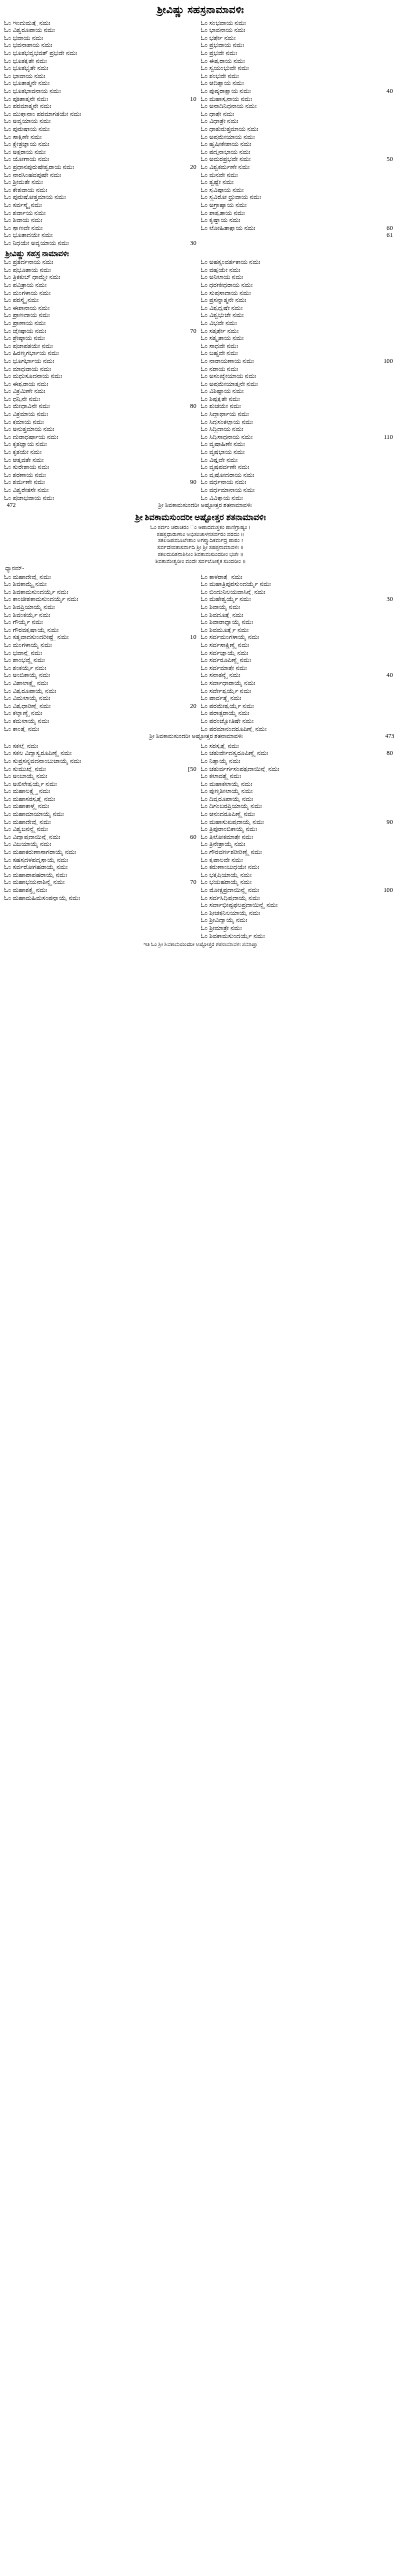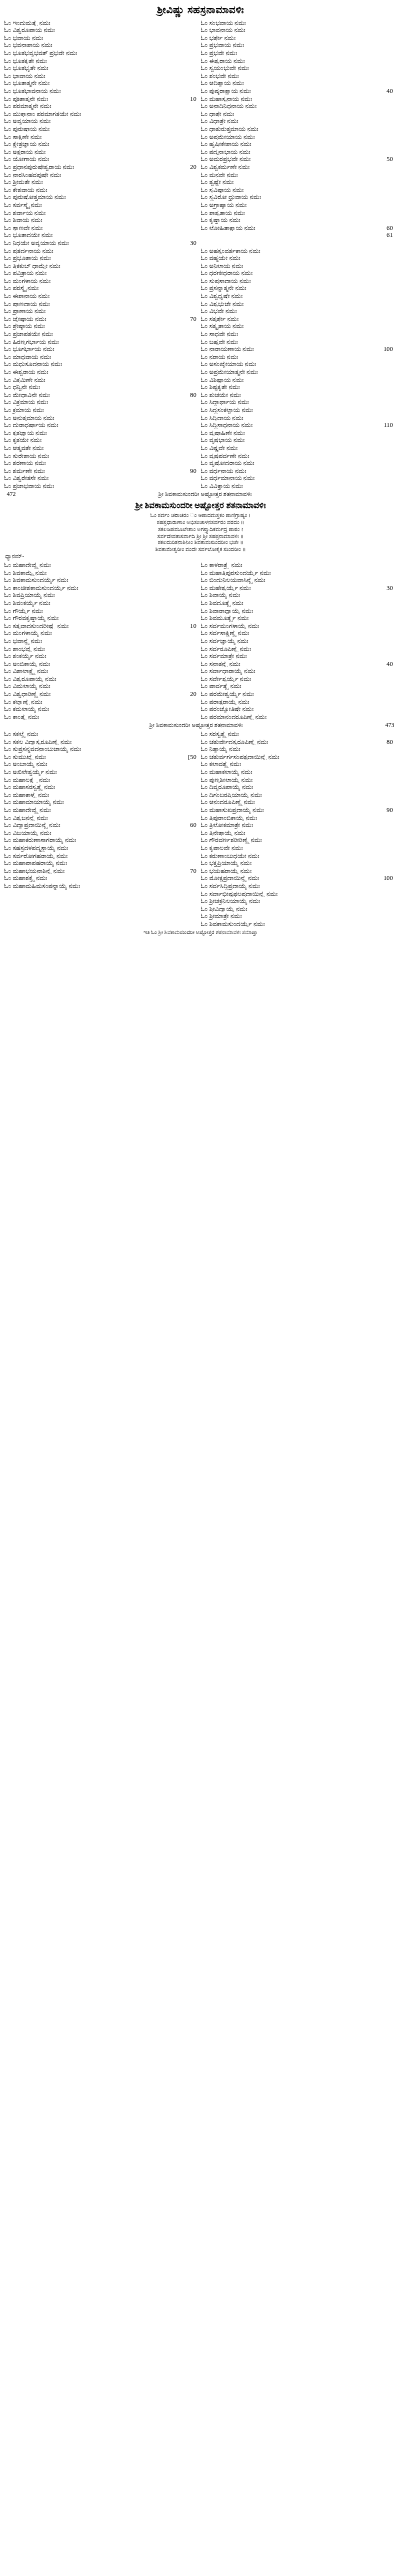--- a/index.html
+++ b/index.html
@@ -354,20 +354,23 @@
             <span class="mk"></span>
           </li>
         <li class="nrow">
             <span class="nm"></span>
             <span class="mk">61</span>
           </li>
       </ul>
     </div>
   </div>
 
+  <div class="section-head">
+    <span>ಶ್ರೀವಿಷ್ಣು ಸಹಸ್ರ ನಾಮಾವಳಿಃ</span>
+  </div>
 
   <div class="cols">
     <div class="col">
       <ul class="nlist">
         <li class="nrow">
             <span class="nm">ಓಂ ಪ್ರತರ್ದನಾಯ ನಮಃ</span>
             <span class="mk"></span>
           </li>
         <li class="nrow">
             <span class="nm">ಓಂ ಪ್ರಭೂತಾಯ ನಮಃ</span>

